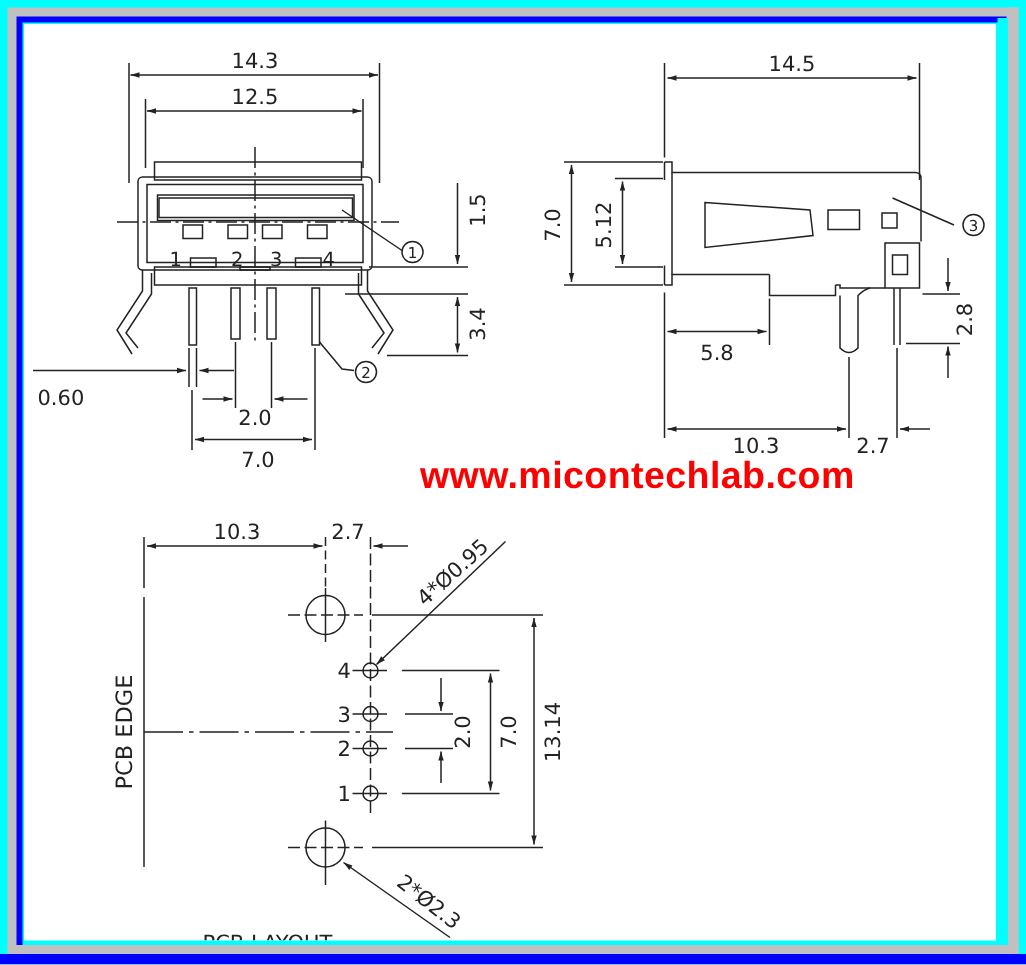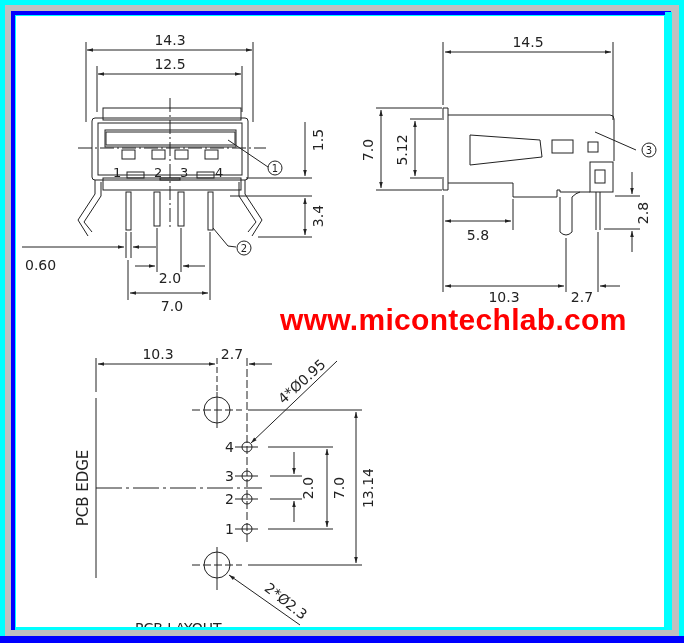--- a/index.html
+++ b/index.html
@@ -8,21 +8,21 @@
   .frame-gray-top { position: absolute; left: 5px; top: 5px; width: 674px; height: 633px; background: #c0c0c0; }
   .frame-blue { position: absolute; left: 11px; top: 11px; width: 662px; height: 627px; background: #0000ff; }
   .frame-cyan-inner { position: absolute; left: 15px; top: 15px; width: 654px; height: 617px; background: #00ffff; }
   .canvas { position: absolute; left: 16px; top: 16px; width: 648px; height: 611px; background: #ffffff; overflow: hidden; }
   .bottom-gray { position: absolute; left: 5px; top: 630px; width: 674px; height: 6px; background: #c0c0c0; }
   .bottom-blue { position: absolute; left: 0px; top: 636px; width: 684px; height: 7px; background: #0000ff; }
   .right-gray { position: absolute; left: 671px; top: 5px; width: 8px; height: 633px; background: #c0c0c0; }
   .right-cyan { position: absolute; left: 665px; top: 12px; width: 7px; height: 620px; background: #00ffff; }
   svg { position: absolute; left: 0; top: 0; }
   svg text { font-family: "DejaVu Sans", sans-serif; fill: #222; }
-  .watermark { position: absolute; left: 280px; top: 303px; font-family: "Liberation Sans", sans-serif; font-weight: bold; font-size: 30px; color: #ff0000; letter-spacing: 0.3px; white-space: nowrap; }
+  .watermark { position: absolute; left: 280px; top: 303px; font-family: "Liberation Sans", sans-serif; font-weight: bold; font-size: 25px; color: #ff0000; letter-spacing: 0.3px; white-space: nowrap; }
 </style>
 </head>
 <body>
 
 <div class="frame-outer"></div>
 <div class="frame-gray-top"></div>
 <div class="frame-blue"></div>
 <div class="frame-cyan-inner"></div>
 <div class="right-gray"></div>
 <div class="right-cyan"></div>

